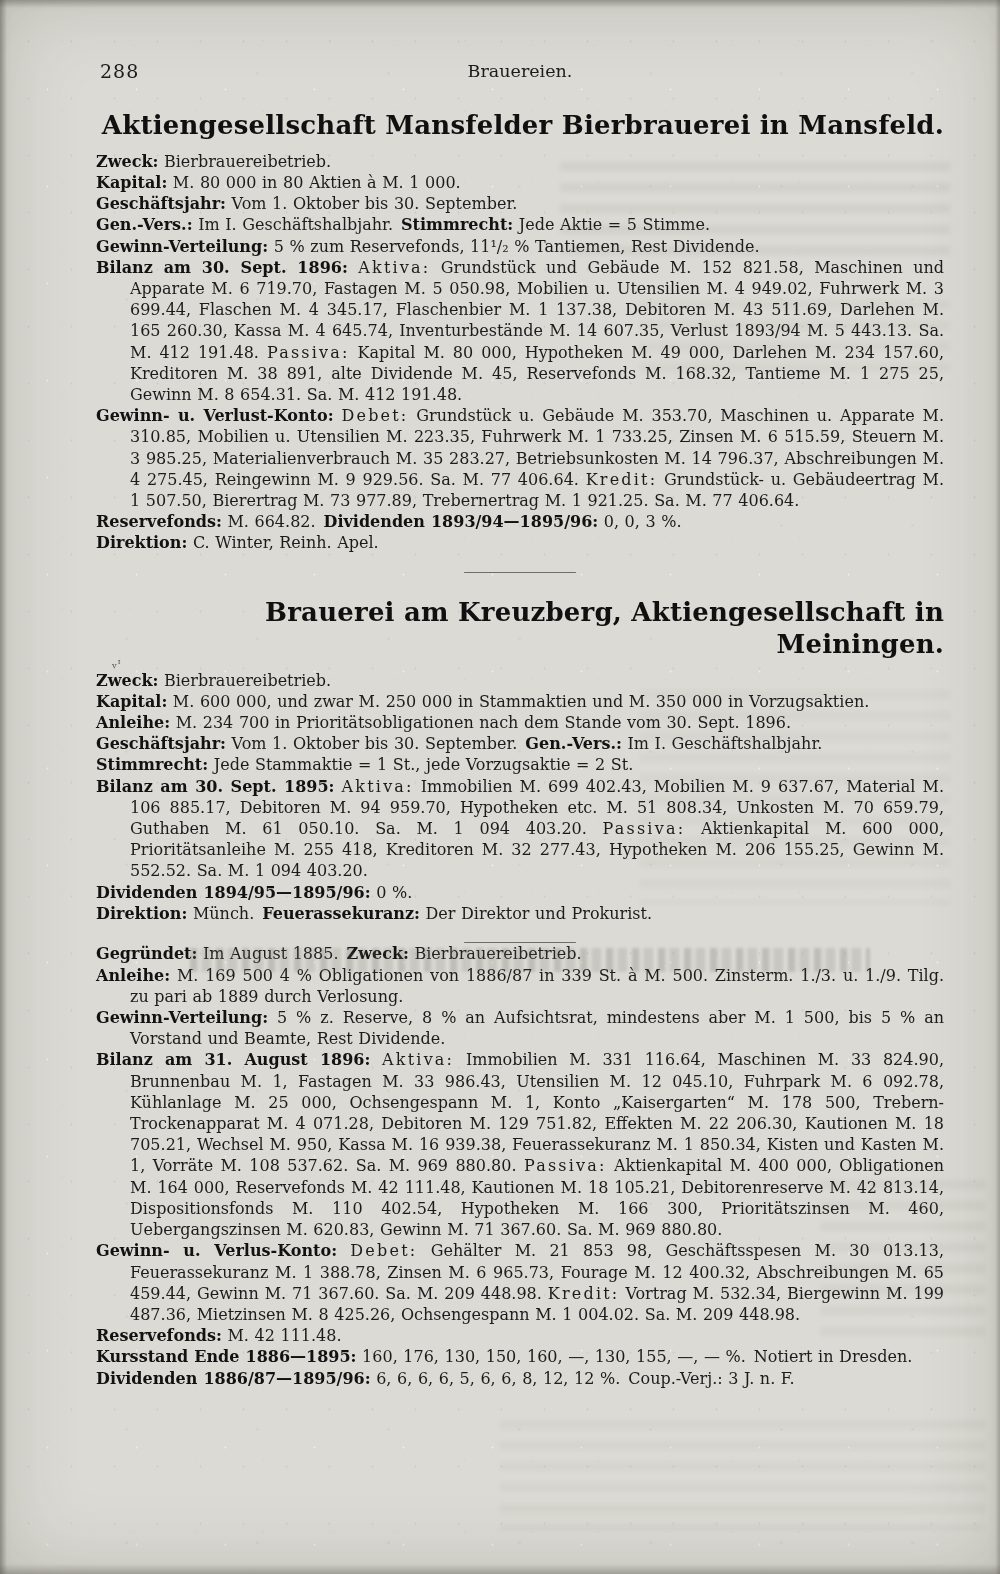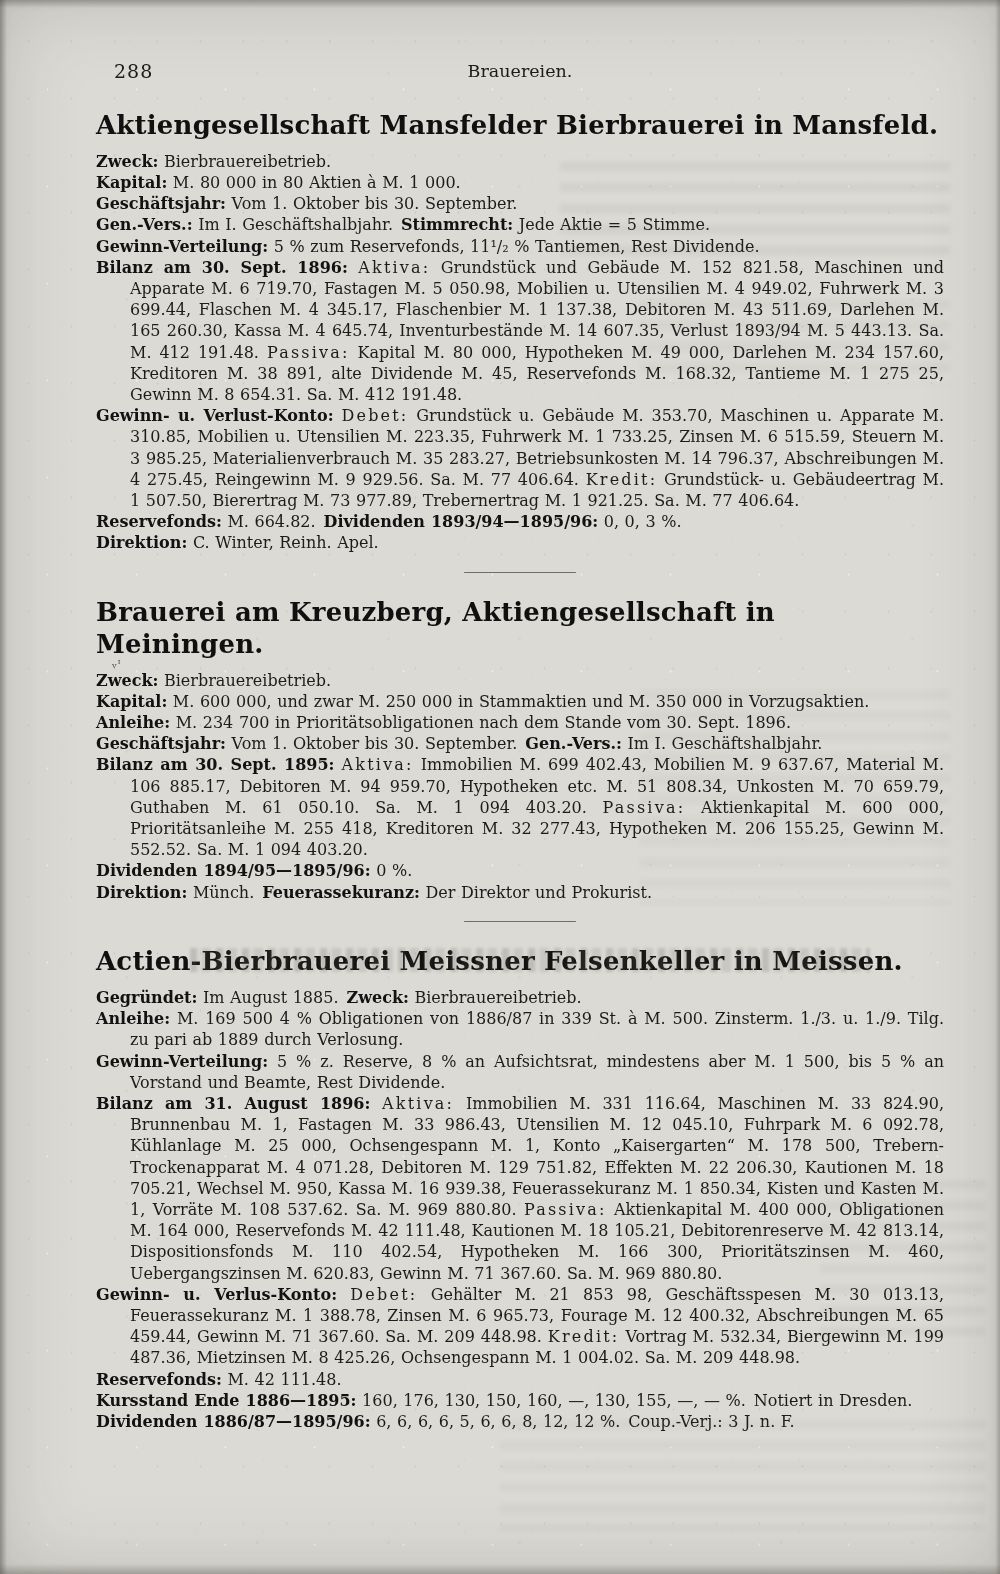--- a/index.html
+++ b/index.html
@@ -12,23 +12,23 @@
       radial-gradient(rgba(255,255,255,0.55) 0.6px, transparent 1.3px),
       radial-gradient(rgba(90,88,78,0.06) 1px, transparent 2px);
     background-size:43px 57px,67px 71px,89px 97px,131px 113px;
     background-position:7px 13px,29px 5px,3px 41px,61px 17px;
     font-family:"DejaVu Serif","Liberation Serif",serif;
     color:#1c1c1c;
   }
   .sheet{position:absolute;inset:0;padding-top:60px;}
   .content{margin:0 56px 0 96px;position:relative;}
   .page-header{position:relative;height:26px;font-size:19px;}
-  .page-number{position:absolute;left:18px;top:0;letter-spacing:1px;}
+  .page-number{position:absolute;left:4px;top:0;letter-spacing:1px;}
   .running-header{position:absolute;left:50%;transform:translateX(-50%);top:1px;font-size:17.5px;}
-  .sec-title{margin:24px 0 9px;text-align:left;font-weight:bold;font-size:26px;line-height:1.22;color:#101010;letter-spacing:0.2px;}
+  .sec-title{margin:24px 0 9px;text-align:right;font-weight:bold;font-size:26px;line-height:1.22;color:#101010;letter-spacing:0.2px;}
   .divider{width:112px;height:1.5px;background:#55534e;margin:18px auto 0;opacity:.8;border-radius:1px;}
   .entry{margin:0;text-align:justify;font-size:16px;line-height:21.2px;padding-left:34px;text-indent:-34px;word-spacing:0.5px;}
   .b{font-weight:bold;color:#121212;}
   .sp{letter-spacing:2.2px;}
   .title-mark{position:relative;display:block;height:0;}
   .title-mark span{position:absolute;left:16px;top:-14px;font-size:13px;color:#3c3a36;opacity:.85;letter-spacing:1px;}
   
   .edge{position:absolute;pointer-events:none;}
   .edge-top{top:0;left:0;right:0;height:8px;background:linear-gradient(180deg,rgba(82,80,72,.38),rgba(82,80,72,0));}
   .edge-left{top:0;left:0;bottom:0;width:7px;background:linear-gradient(90deg,rgba(70,68,60,.42),rgba(70,68,60,0));}
@@ -69,27 +69,27 @@
         <div class="divider"></div>
         <section>
           <h2 class="sec-title">Brauerei am Kreuzberg, Aktiengesellschaft in Meiningen.</h2>
           <div class="title-mark">
             <span>ᵥᶦ</span>
           </div>
           <p class="entry"><span class="b">Zweck:</span><span> Bierbrauereibetrieb.</span></p>
           <p class="entry"><span class="b">Kapital:</span><span> M. 600 000, und zwar M. 250 000 in Stammaktien und M. 350 000 in Vorzugsaktien.</span></p>
           <p class="entry"><span class="b">Anleihe:</span><span> M. 234 700 in Prioritätsobligationen nach dem Stande vom 30. Sept. 1896.</span></p>
           <p class="entry"><span class="b">Geschäftsjahr:</span><span> Vom 1. Oktober bis 30. September. </span><span class="b">Gen.-Vers.:</span><span> Im I. Geschäftshalbjahr.</span></p>
+          <p class="entry"><span class="b">Stimmrecht:</span><span> Jede Stammaktie = 1 St., jede Vorzugsaktie = 2 St.</span></p>
           <p class="entry"><span class="b">Bilanz am 30. Sept. 1895:</span><span> </span><span class="sp">Aktiva:</span><span> Immobilien M. 699 402.43, Mobilien M. 9 637.67, Material M. 106 885.17, Debitoren M. 94 959.70, Hypotheken etc. M. 51 808.34, Unkosten M. 70 659.79, Guthaben M. 61 050.10. Sa. M. 1 094 403.20. </span><span class="sp">Passiva:</span><span> Aktienkapital M. 600 000, Prioritätsanleihe M. 255 418, Kreditoren M. 32 277.43, Hypotheken M. 206 155.25, Gewinn M. 552.52. Sa. M. 1 094 403.20.</span></p>
           <p class="entry"><span class="b">Dividenden 1894/95—1895/96:</span><span> 0 %.</span></p>
           <p class="entry"><span class="b">Direktion:</span><span> Münch. </span><span class="b">Feuerassekuranz:</span><span> Der Direktor und Prokurist.</span></p>
         </section>
         <div class="divider"></div>
         <section>
-          <h2 class="sec-title">Actien-Bierbrauerei Meissner Felsenkeller in Meissen.</h2>
           <p class="entry"><span class="b">Gegründet:</span><span> Im August 1885. </span><span class="b">Zweck:</span><span> Bierbrauereibetrieb.</span></p>
           <p class="entry"><span class="b">Anleihe:</span><span> M. 169 500 4 % Obligationen von 1886/87 in 339 St. à M. 500. Zinsterm. 1./3. u. 1./9. Tilg. zu pari ab 1889 durch Verlosung.</span></p>
           <p class="entry"><span class="b">Gewinn-Verteilung:</span><span> 5 % z. Reserve, 8 % an Aufsichtsrat, mindestens aber M. 1 500, bis 5 % an Vorstand und Beamte, Rest Dividende.</span></p>
           <p class="entry"><span class="b">Bilanz am 31. August 1896:</span><span> </span><span class="sp">Aktiva:</span><span> Immobilien M. 331 116.64, Maschinen M. 33 824.90, Brunnenbau M. 1, Fastagen M. 33 986.43, Utensilien M. 12 045.10, Fuhrpark M. 6 092.78, Kühlanlage M. 25 000, Ochsengespann M. 1, Konto „Kaisergarten“ M. 178 500, Trebern-Trockenapparat M. 4 071.28, Debitoren M. 129 751.82, Effekten M. 22 206.30, Kautionen M. 18 705.21, Wechsel M. 950, Kassa M. 16 939.38, Feuerassekuranz M. 1 850.34, Kisten und Kasten M. 1, Vorräte M. 108 537.62. Sa. M. 969 880.80. </span><span class="sp">Passiva:</span><span> Aktienkapital M. 400 000, Obligationen M. 164 000, Reservefonds M. 42 111.48, Kautionen M. 18 105.21, Debitorenreserve M. 42 813.14, Dispositionsfonds M. 110 402.54, Hypotheken M. 166 300, Prioritätszinsen M. 460, Uebergangszinsen M. 620.83, Gewinn M. 71 367.60. Sa. M. 969 880.80.</span></p>
           <p class="entry"><span class="b">Gewinn- u. Verlus-Konto:</span><span> </span><span class="sp">Debet:</span><span> Gehälter M. 21 853 98, Geschäftsspesen M. 30 013.13, Feuerassekuranz M. 1 388.78, Zinsen M. 6 965.73, Fourage M. 12 400.32, Abschreibungen M. 65 459.44, Gewinn M. 71 367.60. Sa. M. 209 448.98. </span><span class="sp">Kredit:</span><span> Vortrag M. 532.34, Biergewinn M. 199 487.36, Mietzinsen M. 8 425.26, Ochsengespann M. 1 004.02. Sa. M. 209 448.98.</span></p>
           <p class="entry"><span class="b">Reservefonds:</span><span> M. 42 111.48.</span></p>
           <p class="entry"><span class="b">Kursstand Ende 1886—1895:</span><span> 160, 176, 130, 150, 160, —, 130, 155, —, — %. Notiert in Dresden.</span></p>
           <p class="entry"><span class="b">Dividenden 1886/87—1895/96:</span><span> 6, 6, 6, 6, 5, 6, 6, 8, 12, 12 %. Coup.-Verj.: 3 J. n. F.</span></p>
         </section>
       </div>

